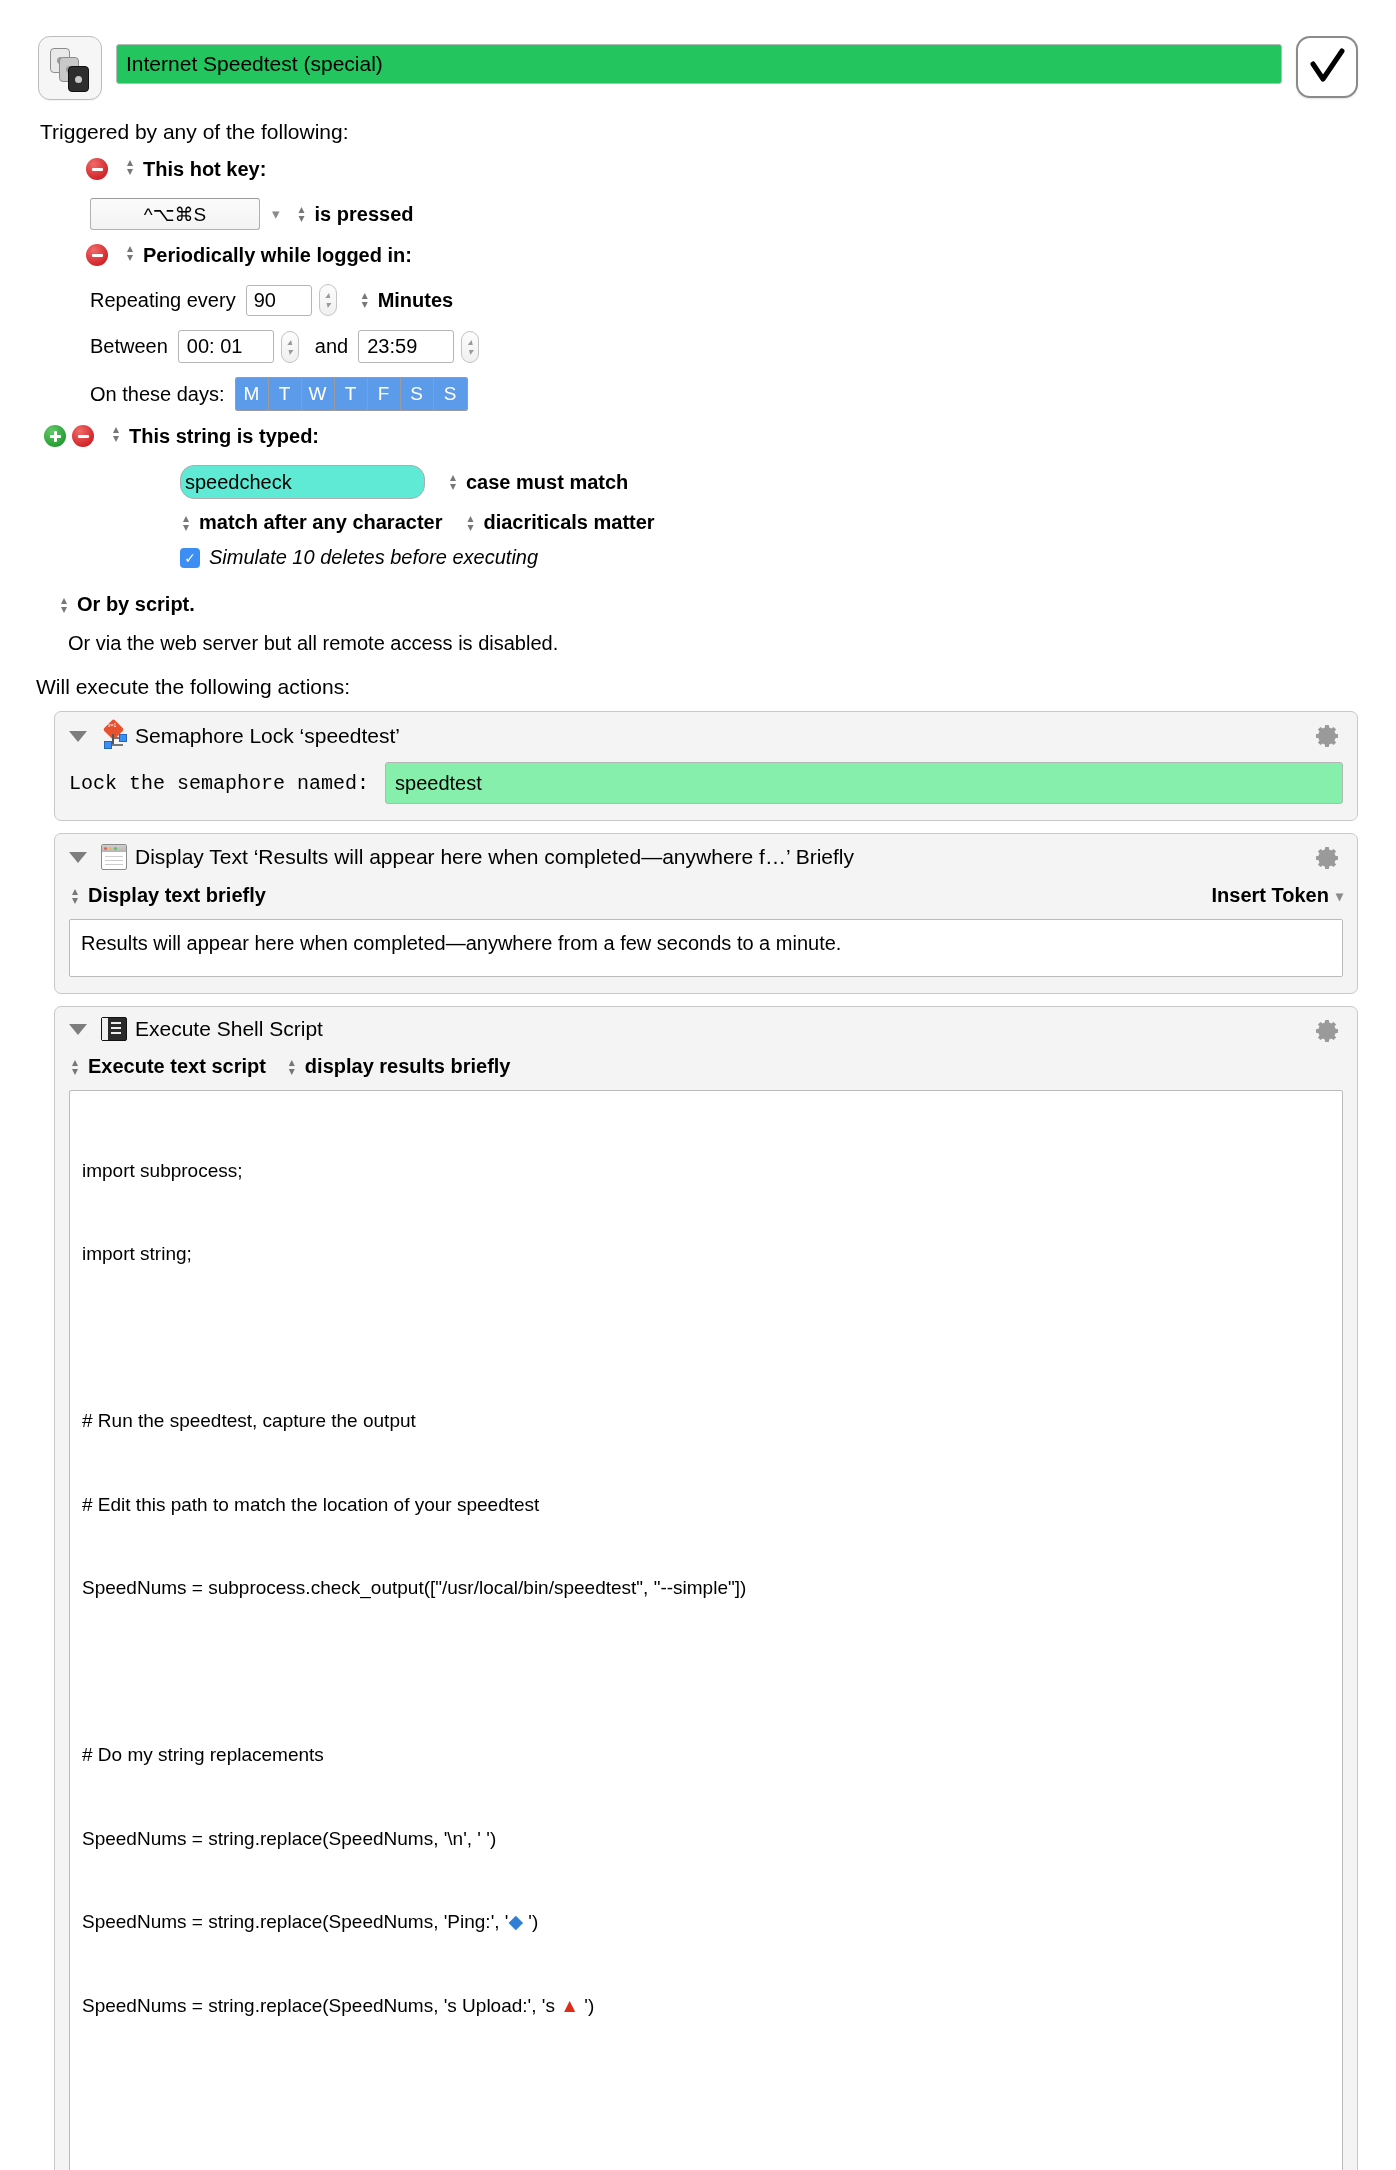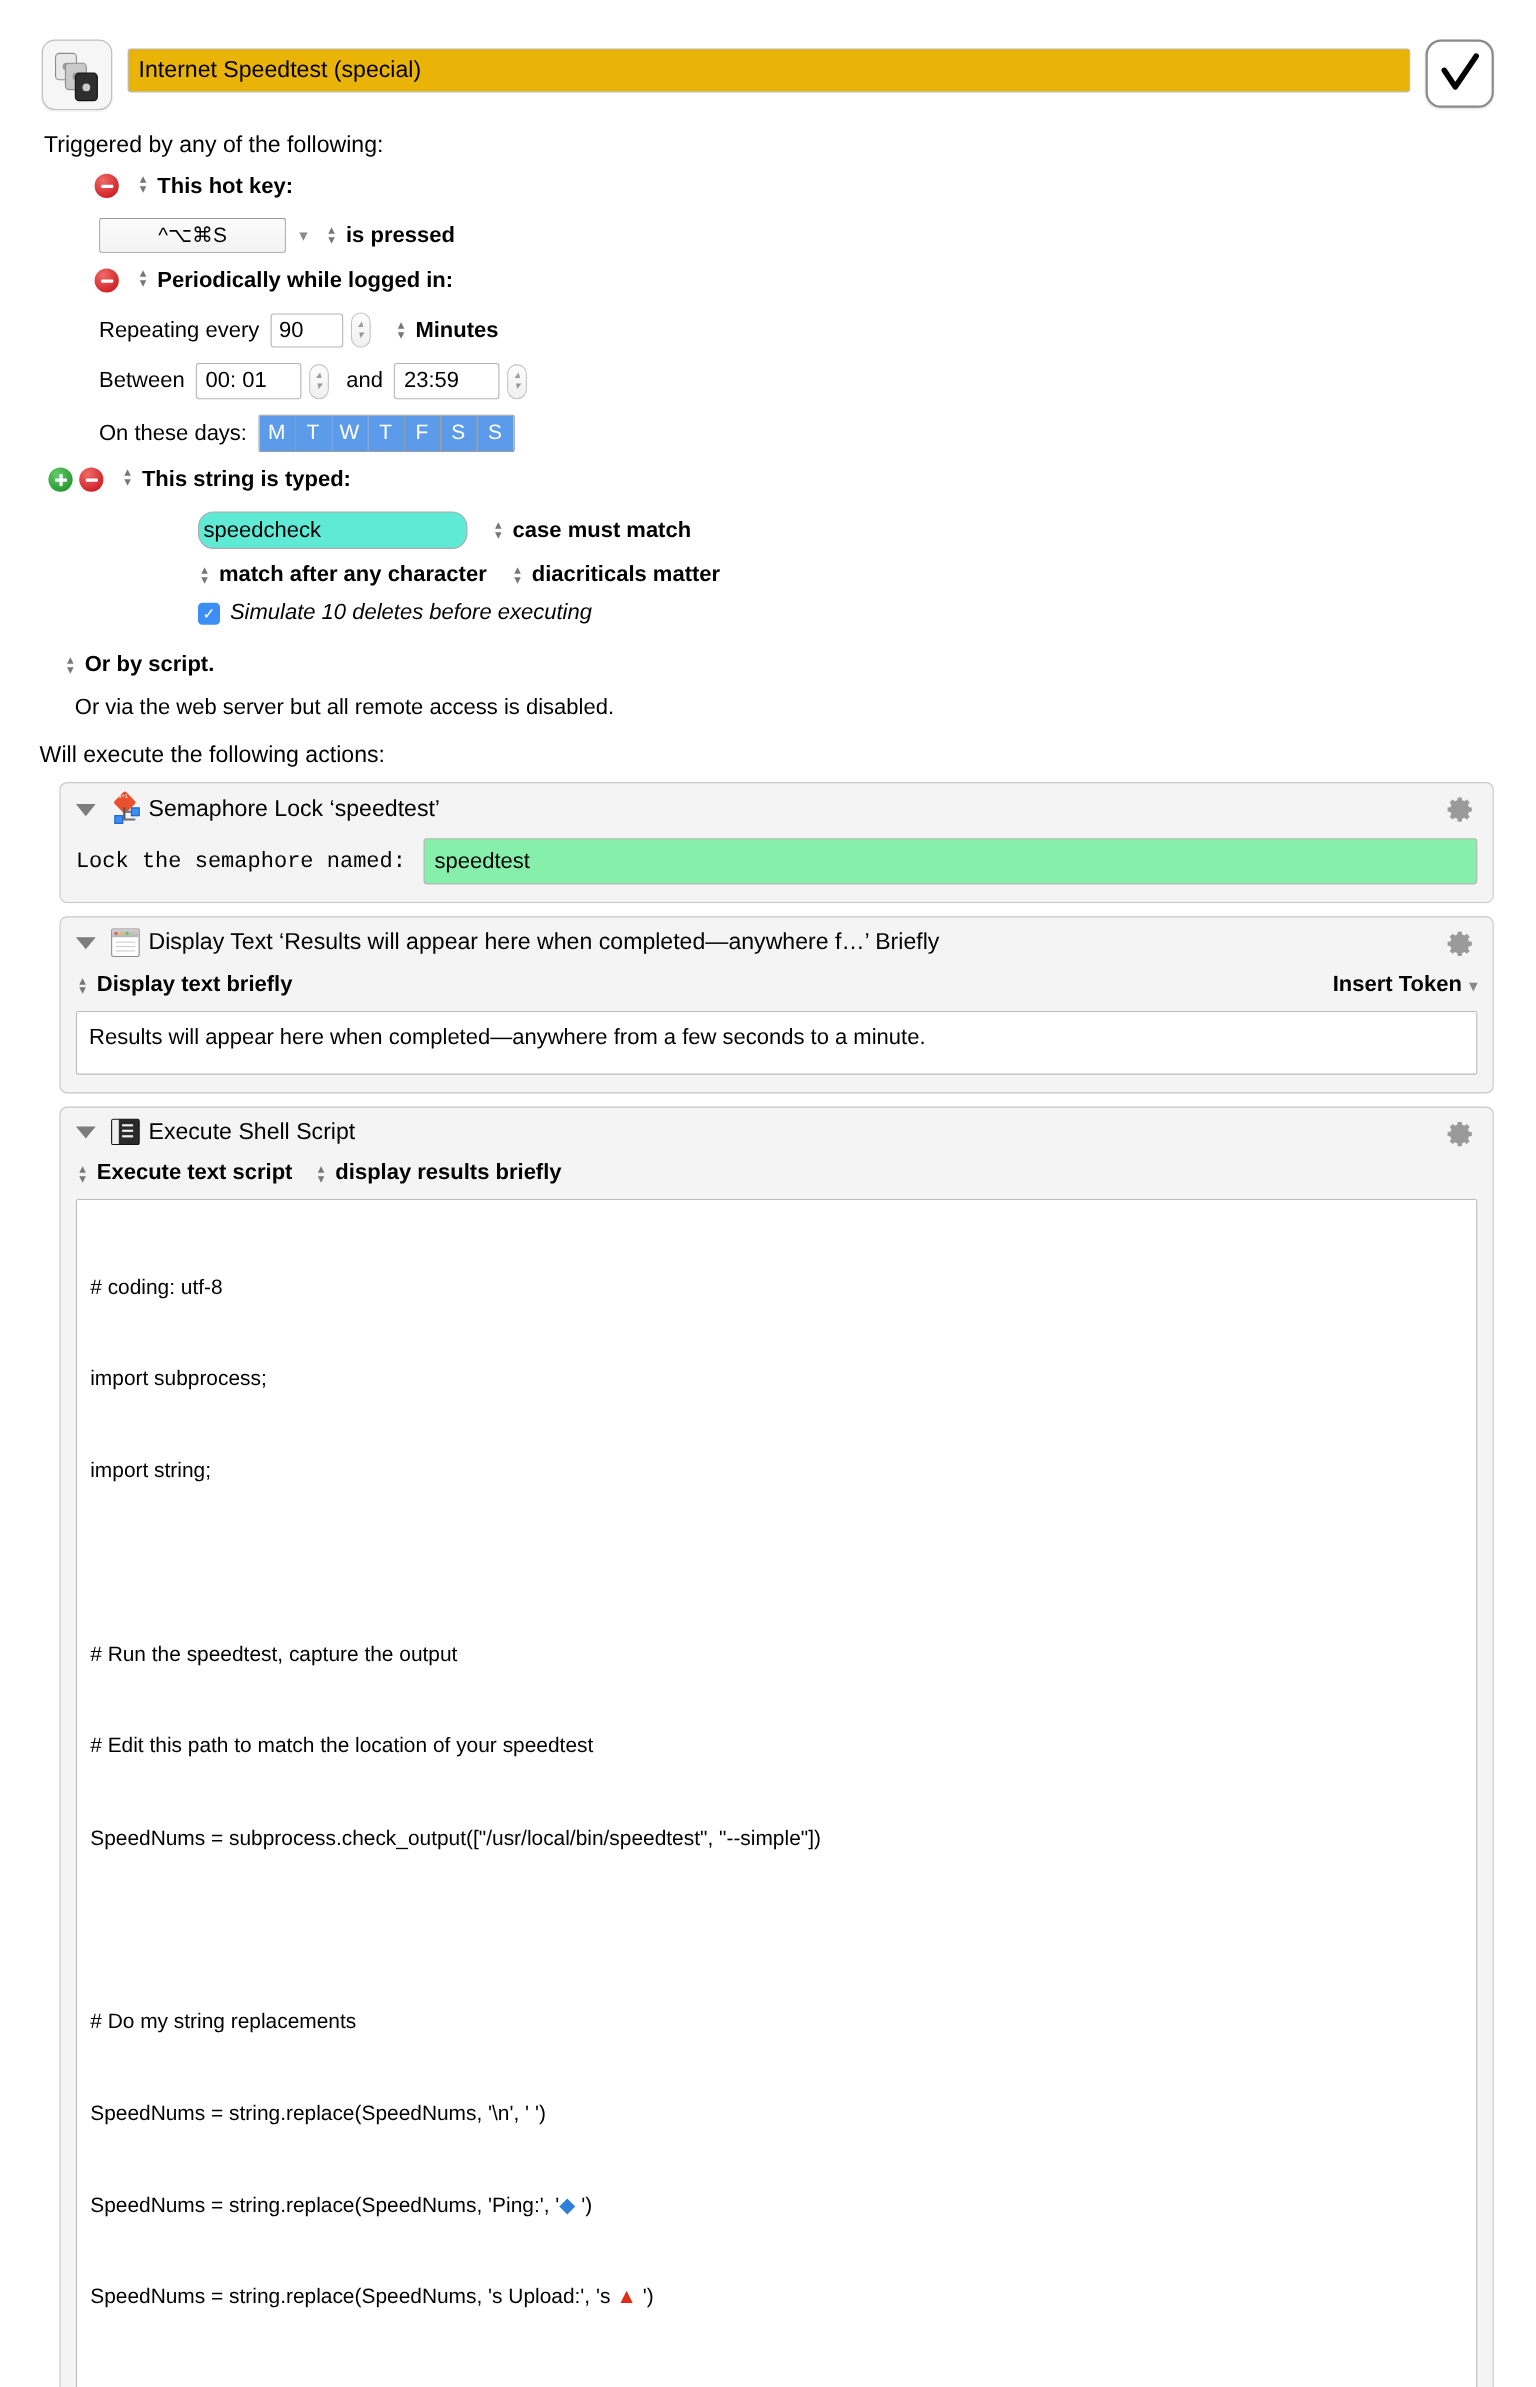--- a/index.html
+++ b/index.html
@@ -47,21 +47,21 @@
     border-radius:50%; background:#9a9a9a;
   }
   .gs3:after { background:#c9c9c9; }
 
   .title-field {
     flex: 1 1 auto;
     margin: 8px 14px 0 14px;
     height: 40px;
     border: 1px solid #b9b9b9;
     border-radius: 3px;
-    background: #eab308;
+    background: #22c55e;
     display: flex;
     align-items: center;
     padding: 0 9px;
     font-size: 21px;
     color: #000;
   }
   .check-box-btn {
     width: 62px; height: 62px;
     border: 2px solid #8a8a8a;
     border-radius: 14px;
@@ -479,21 +479,20 @@
           <i class="dn"></i>
         </span>
       <span class="sub-bold">Execute text script</span>
       <span class="stepper" style="margin-left:20px">
           <i class="up"></i>
           <i class="dn"></i>
         </span>
       <span class="sub-bold">display results briefly</span>
     </div>
     <div class="code-area">
-      <div class="ln"># coding: utf-8</div>
       <div class="ln">import subprocess;</div>
       <div class="ln">import string;</div>
       <div class="ln">&nbsp;</div>
       <div class="ln"># Run the speedtest, capture the output</div>
       <div class="ln"># Edit this path to match the location of your speedtest</div>
       <div class="ln">SpeedNums = subprocess.check_output(["/usr/local/bin/speedtest", "--simple"])</div>
       <div class="ln">&nbsp;</div>
       <div class="ln"># Do my string replacements</div>
       <div class="ln">SpeedNums = string.replace(SpeedNums, '\n', ' ')</div>
       <div class="ln"><span>SpeedNums = string.replace(SpeedNums, 'Ping:', '<span style="color: rgb(47, 127, 216);">◆</span> ')</span></div>

